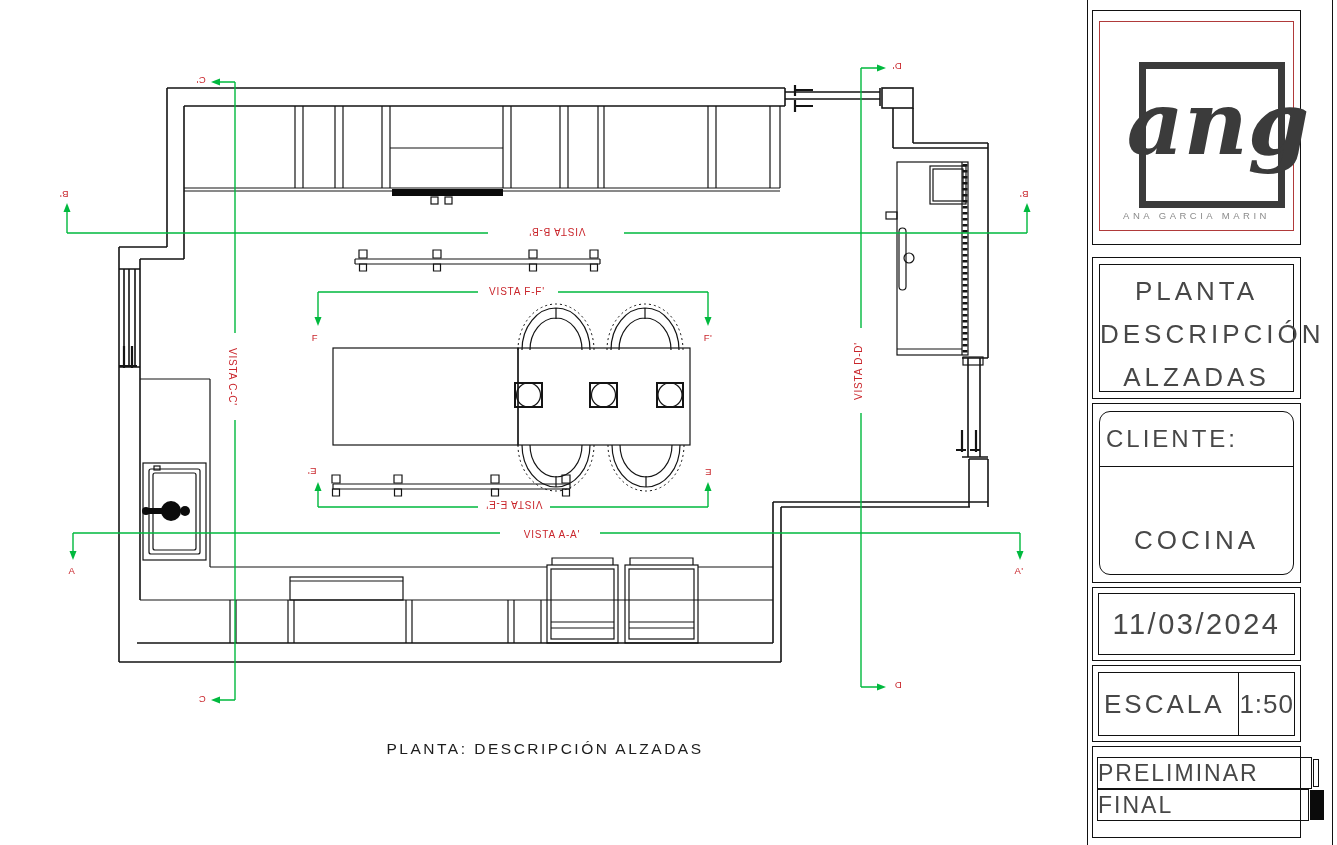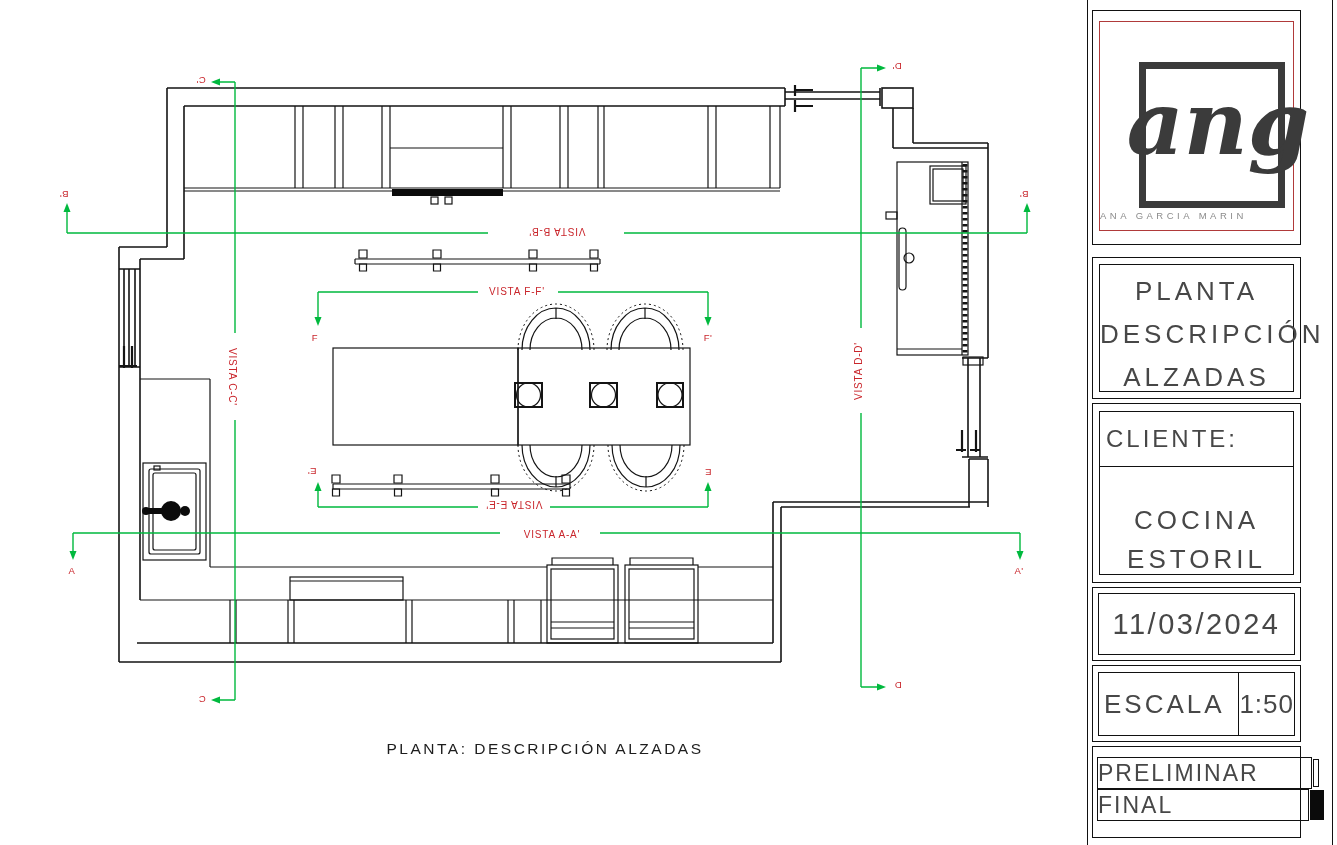--- a/index.html
+++ b/index.html
@@ -14,30 +14,30 @@
   .tb-cell{left:1092px;width:209px;border:1.2px solid #111;background:#fff;}
   .tb-inner{border:1.2px solid #111;position:absolute;}
   .arch{font-family:"Liberation Sans",sans-serif;font-weight:300;color:#474747;}
 
   .cell1{top:10px;height:235px;}
   .logo-red{left:6px;right:6px;top:10px;bottom:13px;border:1.2px solid #b03a3a;position:absolute;}
   .logo-square{position:absolute;left:39px;top:40px;width:132px;height:132px;border:7px solid #3b3b3b;}
   .logo-script{position:absolute;left:18px;top:46px;width:200px;text-align:center;
                font-family:"DejaVu Serif",serif;font-style:italic;font-weight:600;
                font-size:88px;color:#3b3b3b;line-height:110px;}
-  .logo-sub{position:absolute;left:0;top:188px;width:100%;
+  .logo-sub{position:absolute;left:0;top:188px;width:100%;text-align:center;
             font-size:9.5px;letter-spacing:3.5px;color:#8b8b8b;font-weight:400;}
 
   .cell2{top:257px;height:142px;}
   .cell2 .tb-inner{left:6px;right:6px;top:6px;bottom:6px;display:flex;flex-direction:column;
                    justify-content:center;text-align:center;}
   .tb-title-line{font-size:26px;line-height:31px;letter-spacing:4px;margin-top:12px;}
 
   .cell3{top:403px;height:180px;}
-  .cell3 .tb-inner{left:6px;right:6px;top:7px;bottom:7px;}
+  .cell3 .tb-inner{left:6px;right:6px;top:7px;bottom:7px;border-radius:11px;}
   .cliente-row{height:54px;border-bottom:1.2px solid #111;display:flex;align-items:center;
                padding-left:6px;font-size:24px;letter-spacing:3px;}
   .client-name{position:absolute;top:54px;left:0;right:0;bottom:0;display:flex;flex-direction:column;
                justify-content:center;text-align:center;font-size:26px;line-height:39px;letter-spacing:4px;margin-top:40px;}
 
   .cell4{top:587px;height:74px;}
   .cell4 .tb-inner{left:5px;right:5px;top:5px;bottom:5px;display:flex;align-items:center;
                    justify-content:center;font-size:29px;letter-spacing:2.5px;}
 
   .cell5{top:665px;height:77px;}
@@ -254,21 +254,20 @@
     <div class="tb-title-line">DESCRIPCIÓN</div>
     <div class="tb-title-line">ALZADAS</div>
   </div>
 </div>
 
 <div class="abs tb-cell cell3">
   <div class="tb-inner arch">
     <div class="cliente-row">CLIENTE:</div>
     <div class="client-name">
       <div>COCINA</div>
-      <div>ESTORIL</div>
     </div>
   </div>
 </div>
 
 <div class="abs tb-cell cell4">
   <div class="tb-inner arch">11/03/2024</div>
 </div>
 
 <div class="abs tb-cell cell5">
   <div class="tb-inner arch">

